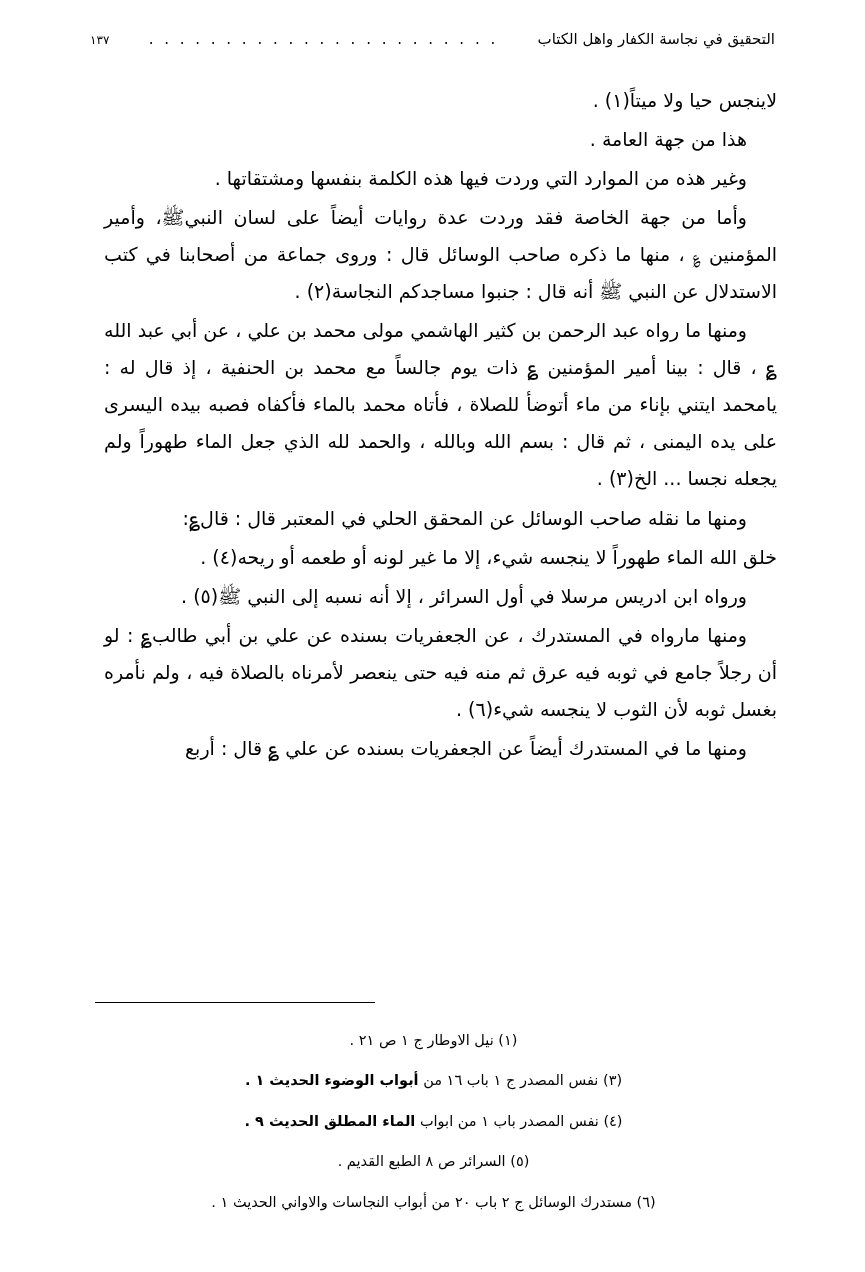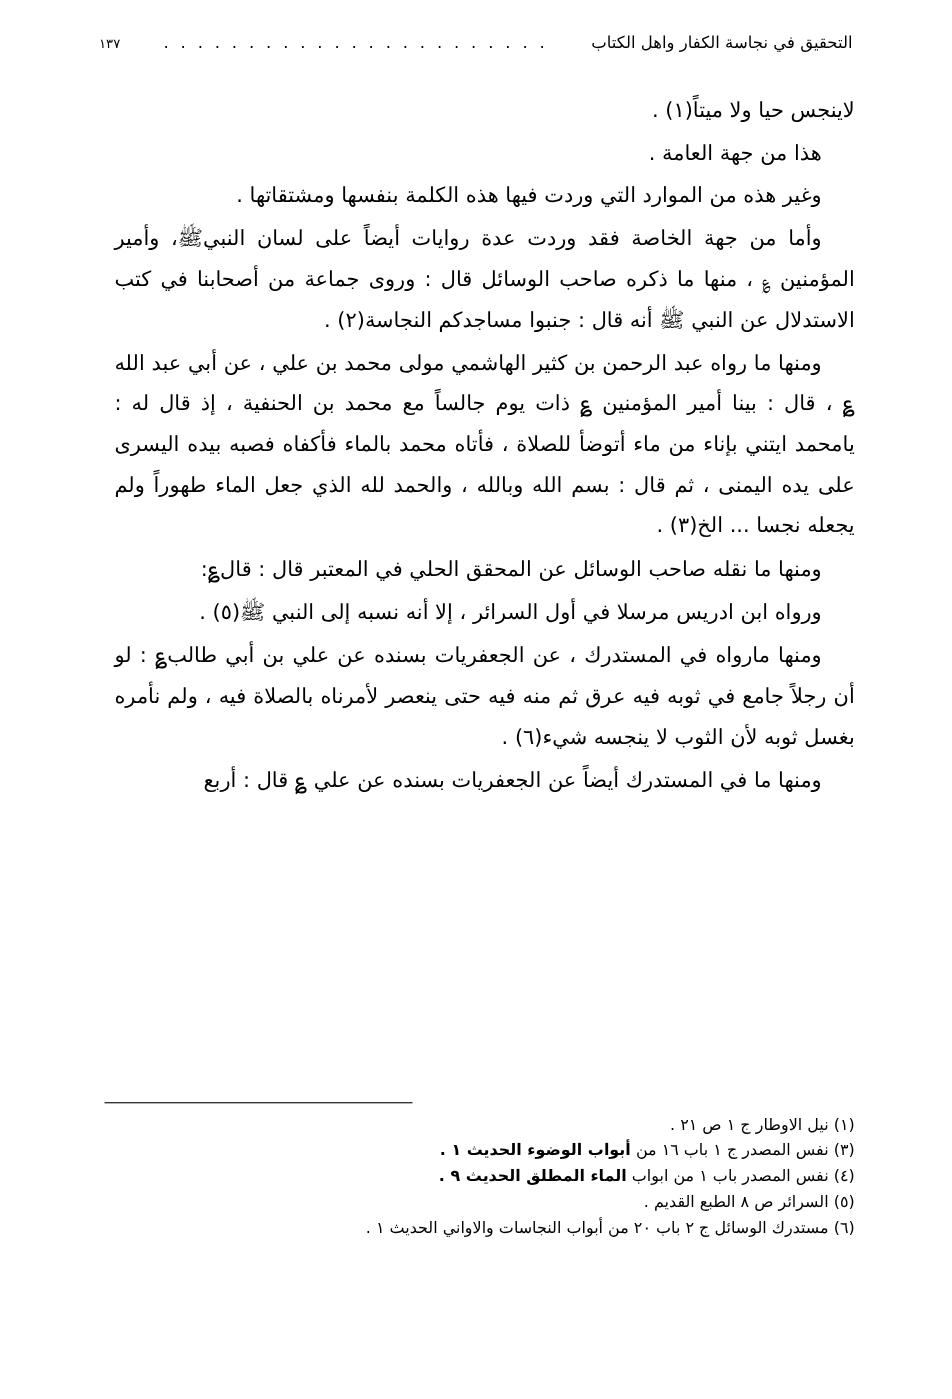--- a/index.html
+++ b/index.html
@@ -80,22 +80,22 @@
     position: absolute;
     top: 1012px;
     right: 88px;
     left: 88px;
     font-size: 14.5px;
     line-height: 1.62;
     text-align: left;
     direction: rtl;
   }
   .fn {
-    margin: 0;
-    text-align: right;
+    margin: 17px;
+    text-align: center;
     white-space: nowrap;
     padding-left: 2px;
   }
   .fn .b {
     font-weight: bold;
   }
 </style>
 </head>
 <body>
 
@@ -107,20 +107,21 @@
     <span class="header-page">١٣٧</span>
   </div>
 
   <div class="body">
     <p class="para no-indent">لاينجس حيا ولا ميتاً(١) .</p>
     <p class="para">هذا من جهة العامة .</p>
     <p class="para">وغير هذه من الموارد التي وردت فيها هذه الكلمة بنفسها ومشتقاتها .</p>
     <p class="para">وأما من جهة الخاصة فقد وردت عدة روايات أيضاً على لسان النبيﷺ، وأمير المؤمنين ؏ ، منها ما ذكره صاحب الوسائل قال : وروى جماعة من أصحابنا في كتب الاستدلال عن النبي ﷺ أنه قال : جنبوا مساجدكم النجاسة(٢) .</p>
     <p class="para">ومنها ما رواه عبد الرحمن بن كثير الهاشمي مولى محمد بن علي ، عن أبي عبد الله ؏ ، قال : بينا أمير المؤمنين ؏ ذات يوم جالساً مع محمد بن الحنفية ، إذ قال له : يامحمد ايتني بإناء من ماء أتوضأ للصلاة ، فأتاه محمد بالماء فأكفاه فصبه بيده اليسرى على يده اليمنى ، ثم قال : بسم الله وبالله ، والحمد لله الذي جعل الماء طهوراً ولم يجعله نجسا ... الخ(٣) .</p>
     <p class="para">ومنها ما نقله صاحب الوسائل عن المحقق الحلي في المعتبر قال : قال؏:</p>
+    <p class="para no-indent">خلق الله الماء طهوراً لا ينجسه شيء، إلا ما غير لونه أو طعمه أو ريحه(٤) .</p>
     <p class="para">ورواه ابن ادريس مرسلا في أول السرائر ، إلا أنه نسبه إلى النبي ﷺ(٥) .</p>
     <p class="para">ومنها مارواه في المستدرك ، عن الجعفريات بسنده عن علي بن أبي طالب؏ : لو أن رجلاً جامع في ثوبه فيه عرق ثم منه فيه حتى ينعصر لأمرناه بالصلاة فيه ، ولم نأمره بغسل ثوبه لأن الثوب لا ينجسه شيء(٦) .</p>
     <p class="para">ومنها ما في المستدرك أيضاً عن الجعفريات بسنده عن علي ؏ قال : أربع</p>
   </div>
 
   <div class="fn-rule"></div>
 
   <div class="footnotes">
     <p class="fn"><span>(١) نيل الاوطار ج ١ ص ٢١ .</span><span class="b"></span></p>
     <p class="fn"><span>(٣) نفس المصدر ج ١ باب ١٦ من </span><span class="b">أبواب الوضوء الحديث ١ .</span></p>

